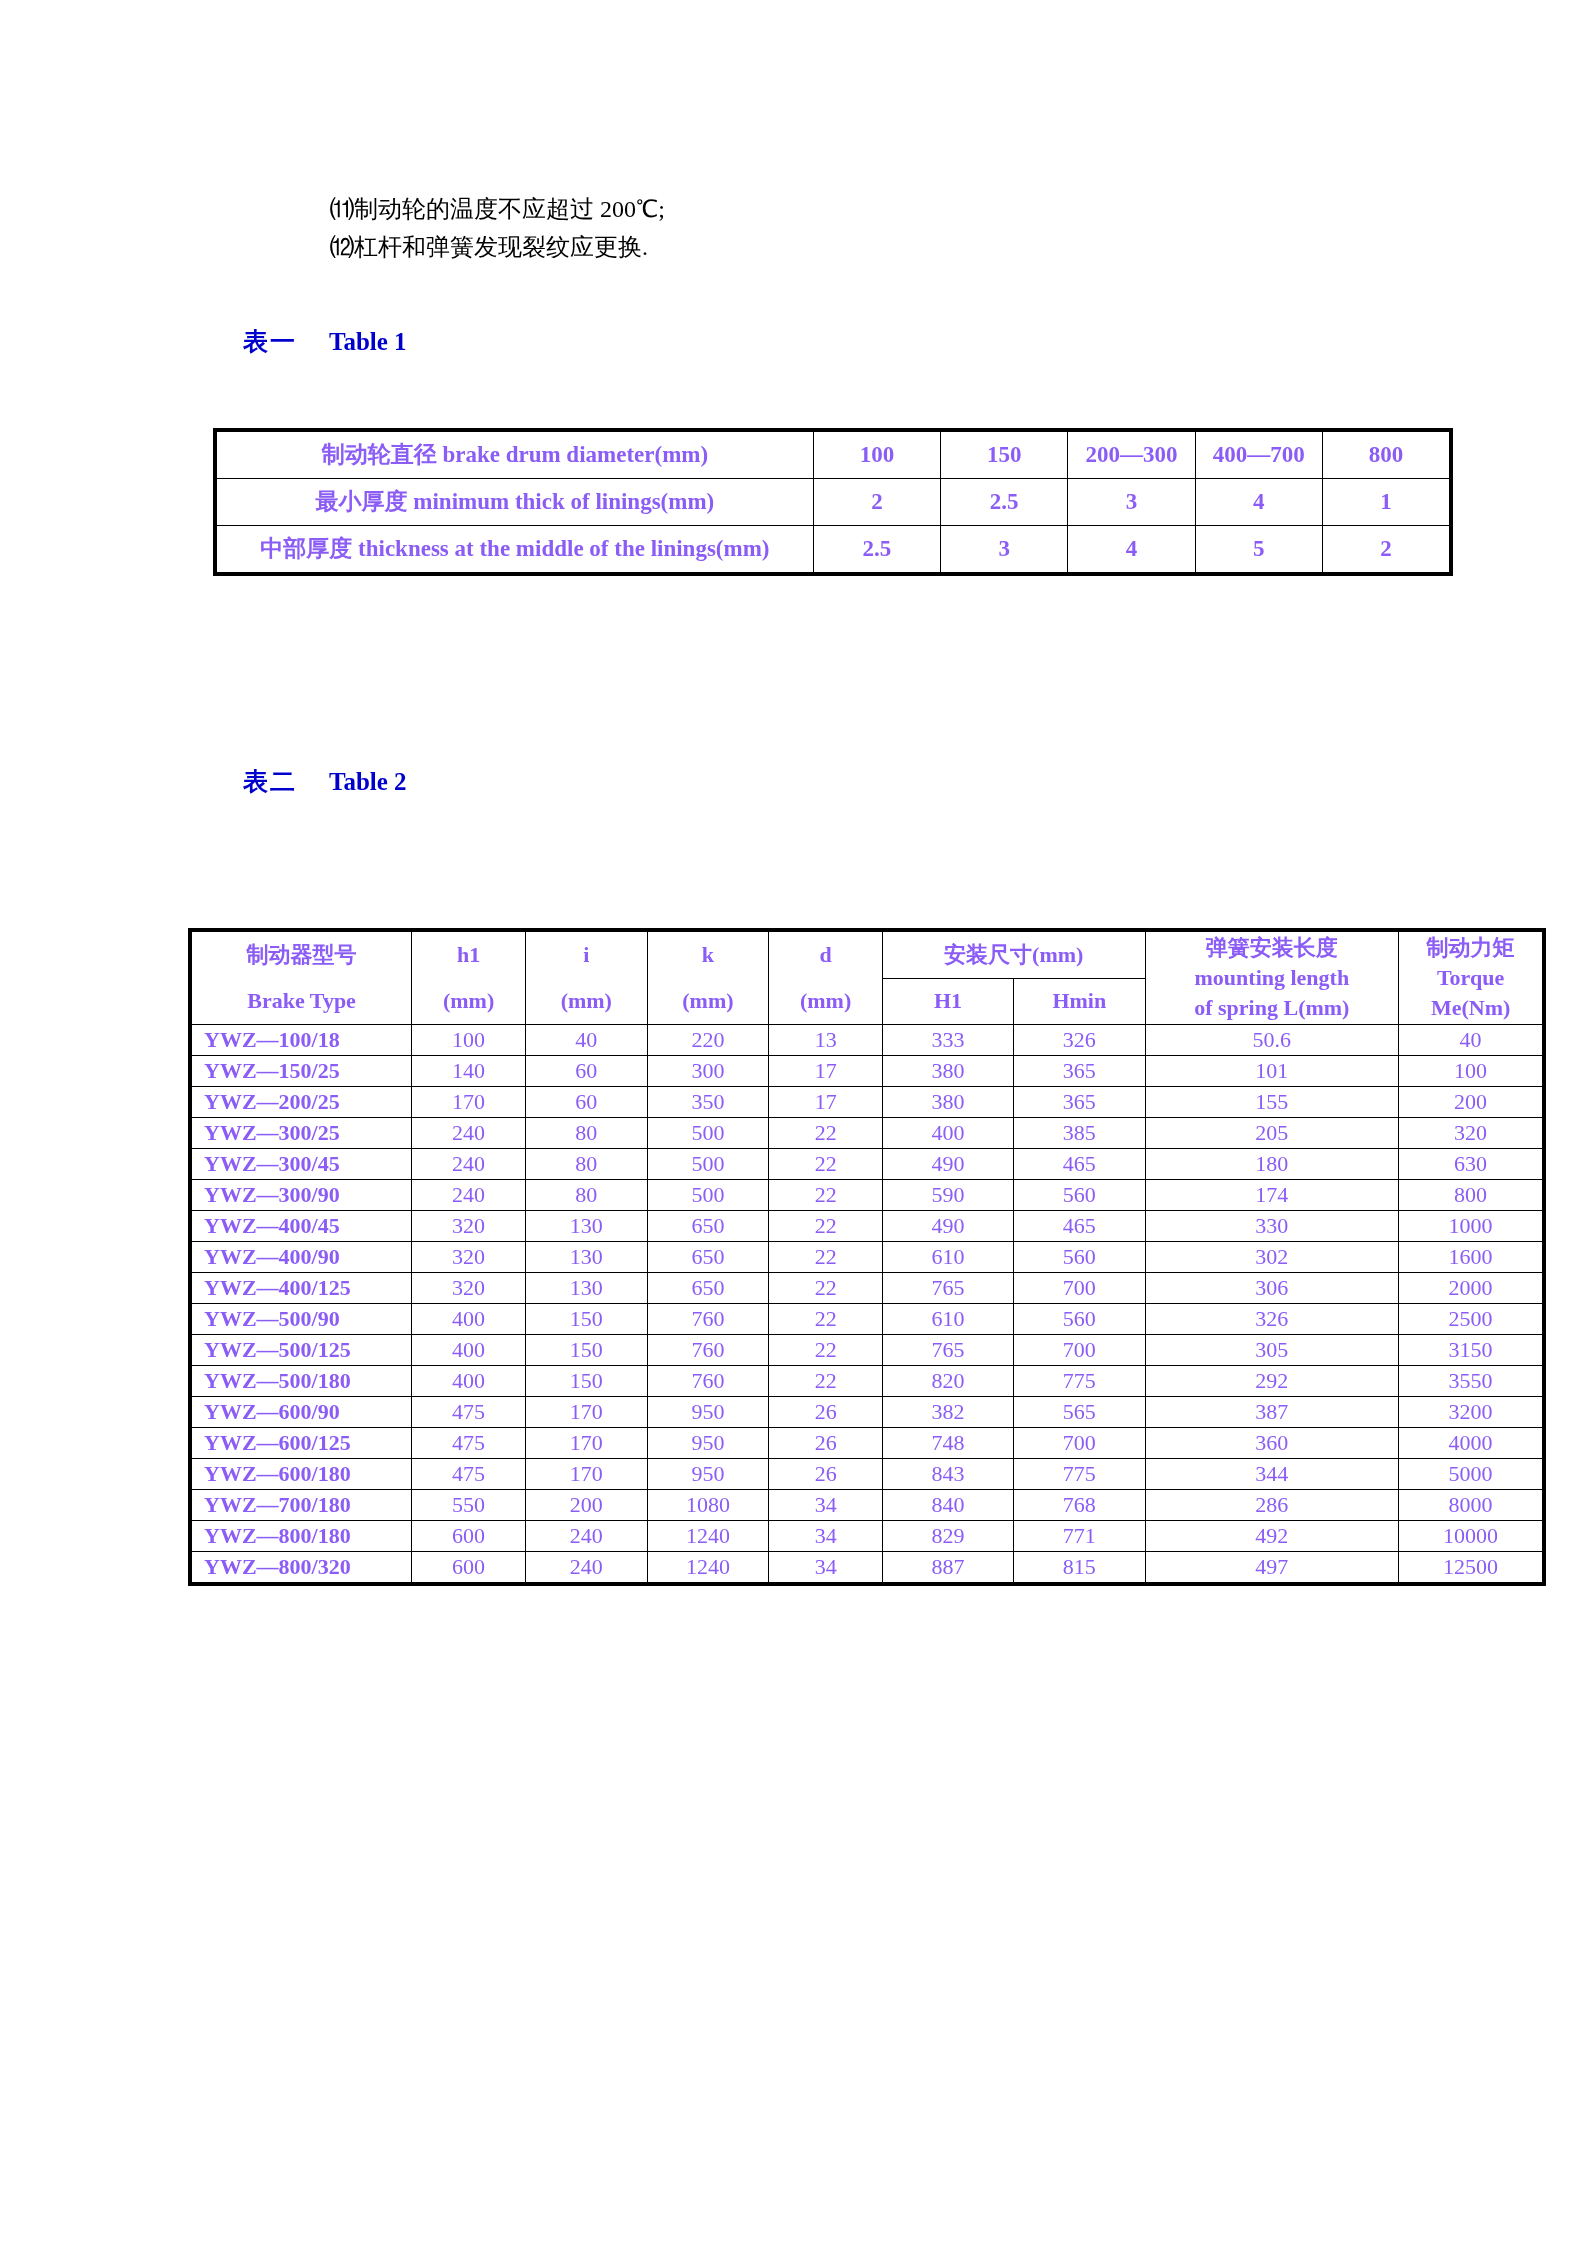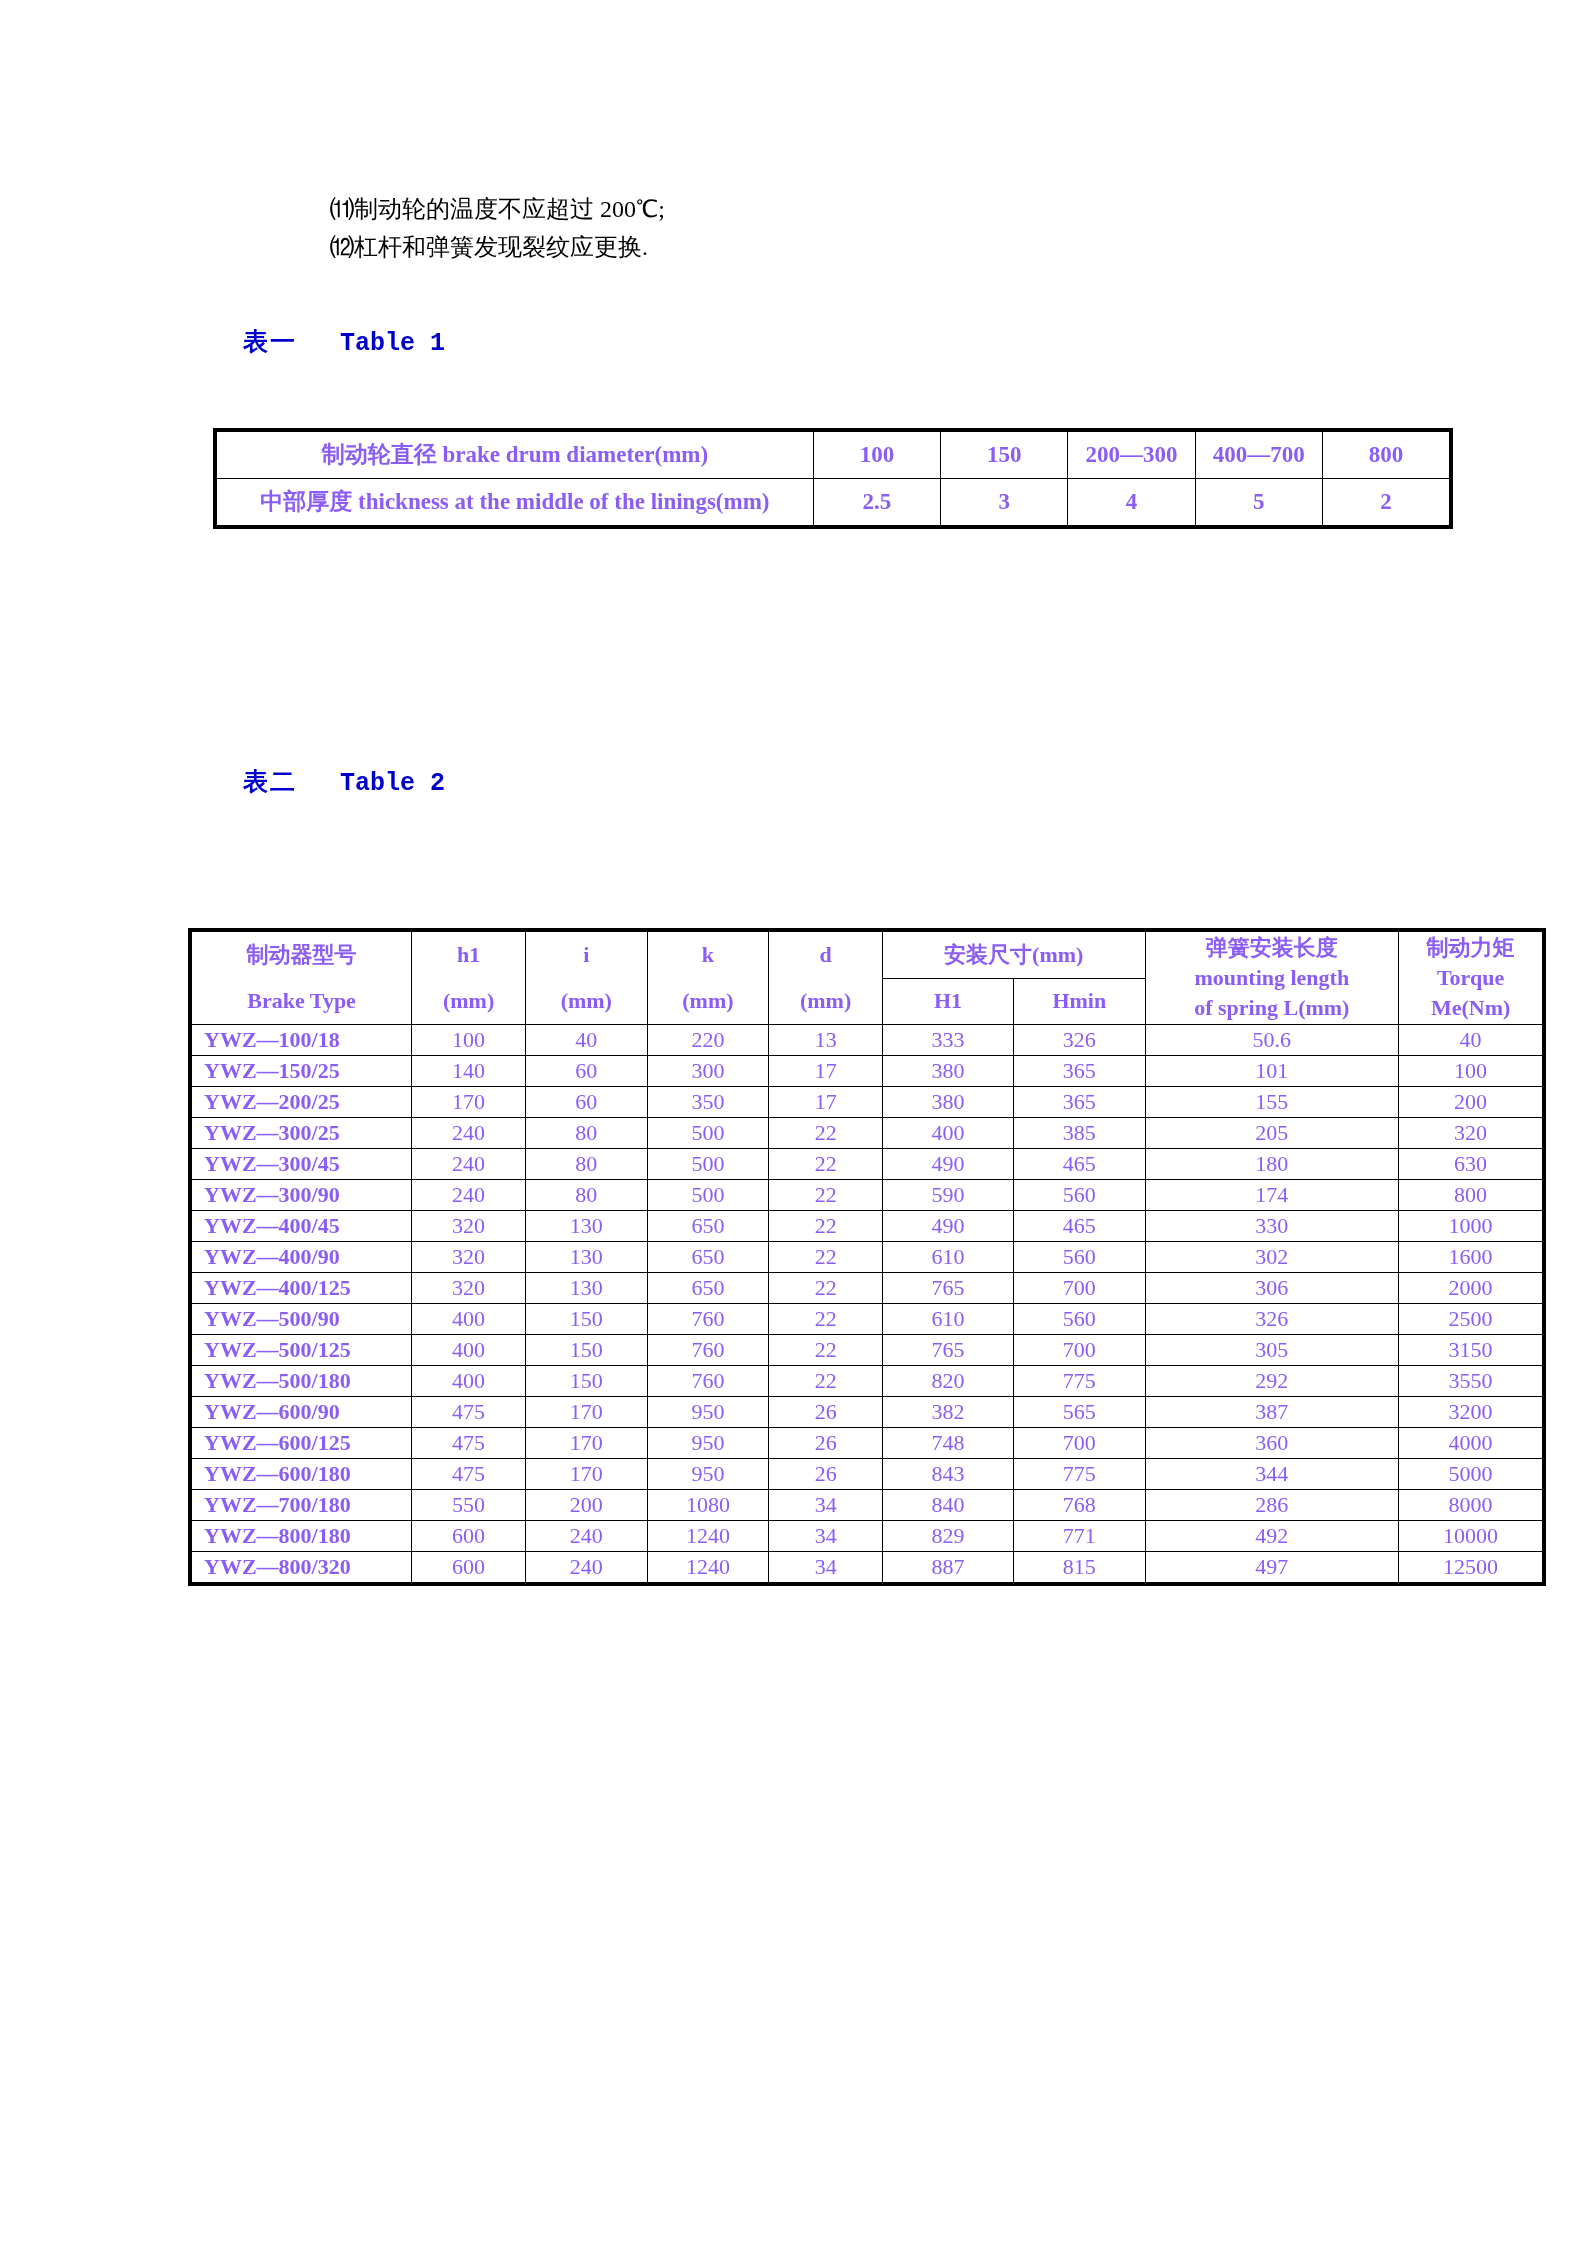--- a/index.html
+++ b/index.html
@@ -41,22 +41,21 @@
     position: absolute;
     font-weight: bold;
     font-size: 25px;
     color: #0000cc;
     white-space: nowrap;
   }
   .caption .cn {
     letter-spacing: 2px;
   }
   .caption .en {
-    margin-left: 43px;
-    font-family: Liberation Mono, monospace;
+    margin-left: 32px;
   }
   #caption-table1 { left: 243px; top: 325px; }
   #caption-table2 { left: 243px; top: 765px; }
 
   
   .tbl {
     position: absolute;
     border-collapse: collapse;
     color: #8b5cf6;
   }
@@ -139,20 +138,28 @@
 
   <table class="tbl" id="table1">
     <tbody>
       <tr>
         <td class="label">制动轮直径 brake drum diameter(mm)</td>
         <td class="val">100</td>
         <td class="val">150</td>
         <td class="val">200—300</td>
         <td class="val">400—700</td>
         <td class="val">800</td>
+      </tr>
+      <tr>
+        <td class="label">最小厚度 minimum thick of linings(mm)</td>
+        <td class="val">2</td>
+        <td class="val">2.5</td>
+        <td class="val">3</td>
+        <td class="val">4</td>
+        <td class="val">1</td>
       </tr>
       <tr>
         <td class="label">中部厚度 thickness at the middle of the linings(mm)</td>
         <td class="val">2.5</td>
         <td class="val">3</td>
         <td class="val">4</td>
         <td class="val">5</td>
         <td class="val">2</td>
       </tr>
     </tbody>

